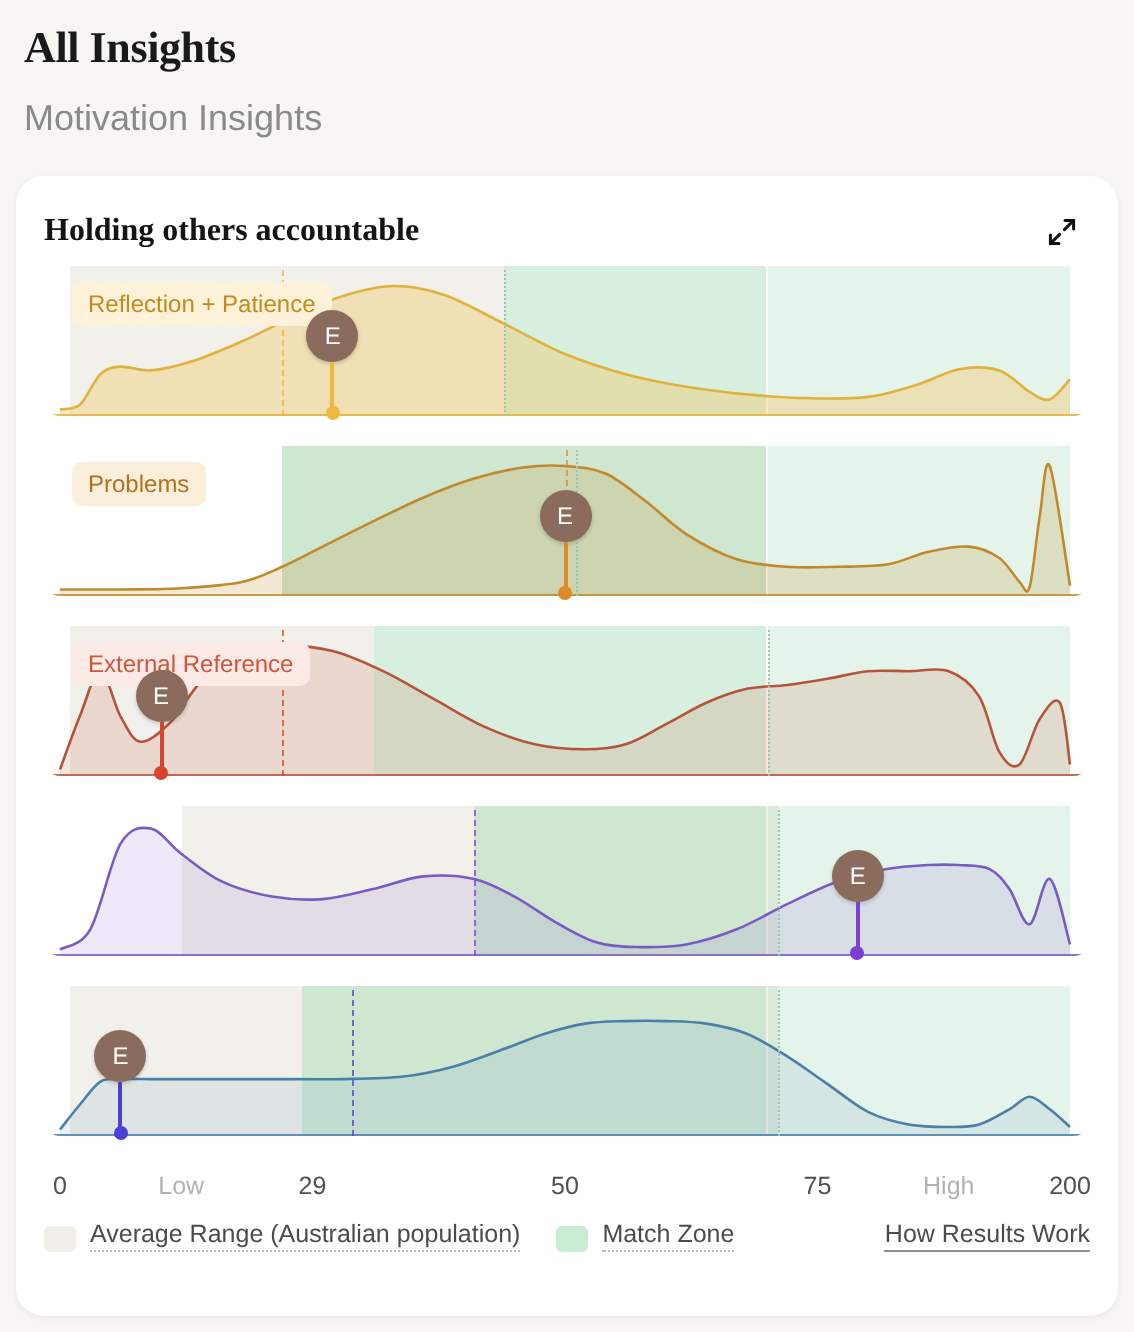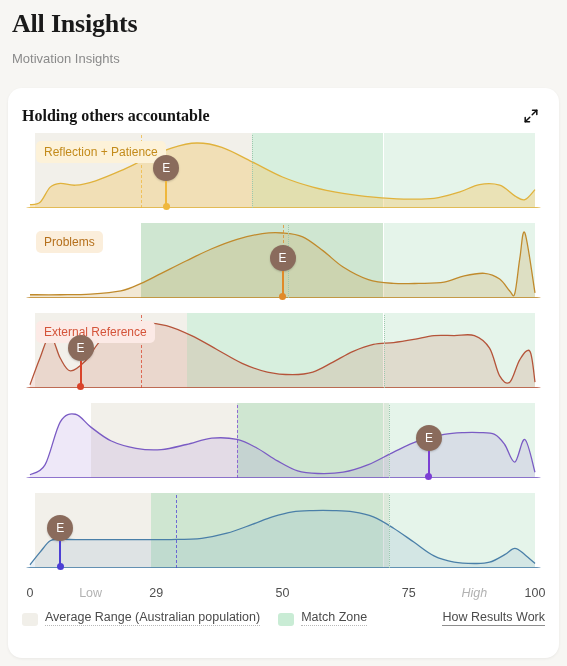--- a/index.html
+++ b/index.html
@@ -13,29 +13,29 @@
     font-family: "Liberation Sans", sans-serif;
     overflow: hidden;
     -webkit-font-smoothing: antialiased;
   }
 
   #page-header {
     padding: 10px 12px 0 12px;
   }
   #page-title {
     font-family: "Liberation Serif", serif;
-    font-size: 26px;
+    font-size: 22px;
     font-weight: bold;
     color: #1a1a1a;
     letter-spacing: -0.2px;
     margin: 0;
     line-height: 28px;
   }
   #page-subtitle {
-    font-size: 13px;
+    font-size: 18px;
     color: #8a8a8a;
     margin: 12px 0 5px 0;
     line-height: 18px;
   }
 
   #insight-card {
     position: absolute;
     left: 8px;
     top: 88px;
     width: 551px;
@@ -341,22 +341,22 @@
         </div>
       </div>
     </div>
 
   <div id="axis">
       <div class="tick num" style="left: 8px;">0</div>
       <div class="tick word" style="left: 68.6px;">Low</div>
       <div class="tick num" style="left: 134.25px;">29</div>
       <div class="tick num" style="left: 260.5px;">50</div>
       <div class="tick num" style="left: 386.75px;">75</div>
-      <div class="tick word" style="left: 452.4px; font-style: italic;">High</div>
-      <div class="tick num" style="left: 513px;">100</div>
+      <div class="tick word" style="left: 452.4px;">High</div>
+      <div class="tick num" style="left: 513px;">200</div>
     </div>
 
   <div id="legend">
     <div class="legend-item">
       <span class="legend-swatch" style="background:#f1efe9;"></span>
       <span class="legend-text">Average Range (Australian population)</span>
     </div>
     <div class="legend-item">
       <span class="legend-swatch" style="background:#c9ecd5;"></span>
       <span class="legend-text">Match Zone</span>

